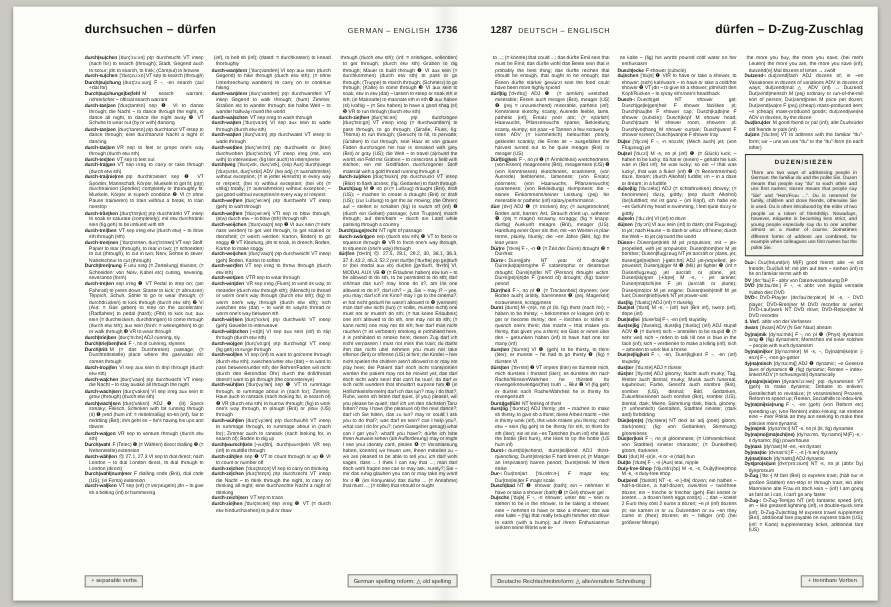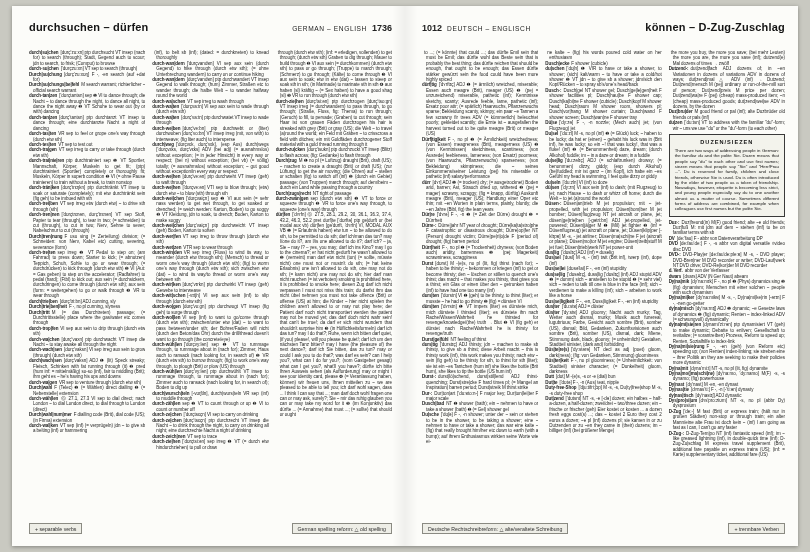--- a/index.html
+++ b/index.html
@@ -8,20 +8,21 @@
     background:#c9c9c1;
     font-family:"Liberation Sans", sans-serif;
     color:#141414;
     position:relative;
   }
   .sheet {
     position:absolute; left:12px; top:6px; width:786px; height:540px;
     background:#fcfcf9;
     box-shadow:0 1px 4px rgba(0,0,0,.35);
     display:flex;
+    padding-left:48px;
   }
   .sheet::before {
     content:""; position:absolute; left:50%; top:0; width:26px; height:100%;
     margin-left:-13px; pointer-events:none;
     background:linear-gradient(to right, rgba(0,0,0,0), rgba(0,0,0,.05), rgba(0,0,0,0));
   }
   .page { flex:1; position:relative; }
   .page header {
     position:absolute; top:15px; left:17px; right:13px;
     display:flex; justify-content:space-between; align-items:baseline;
@@ -201,23 +202,23 @@
     </div>
     <footer>
       <span class="fbox">+ separable verbs</span>
       <span class="fbox">German spelling reform: △ old spelling</span>
     </footer>
   </section>
 
   <section class="page">
     <header>
       <span class="ed">
-        <span class="pnum first">1012</span><span>DEUTSCH – ENGLISCH</span>
+        <span class="pnum first">1287</span><span>DEUTSCH – ENGLISCH</span>
       </span>
-      <span class="hwtitle">können – D-Zug-Zuschlag</span>
+      <span class="hwtitle">dürfen – D-Zug-Zuschlag</span>
     </header>
     <div class="cols">
       <div class="col">
 
           <p class="entry"><b></b><span>to ...; (= könnte) that could ...; das dürfte Emil sein that must be Emil; das dürfte wohl das Beste sein that is probably the best thing; das dürfte reichen that should be enough, that ought to be enough; das Essen dürfte stärker gewürzt sein the food could have been more highly spiced</span></p>
 
           <p class="entry"><b>dürf|tig</b><span>['dʏrftɪç] ADJ ❶ (= ärmlich) wretched, miserable; Essen auch meagre (Brit), meager (US) ❷ (pej = unzureichend) miserable, pathetic (inf); Kenntnisse sketchy, scanty; Ausrede feeble, lame, pathetic (inf); Ersatz poor attr; (= spärlich) Haarwuchs, Pflanzenwuchs sparse; Bekleidung scanty, skimpy; ein paar ~e Tannen a few scrawny fir trees ADV (= kümmerlich) beleuchtet poorly; gekleidet scantily; die Ernte ist ~ ausgefallen the harvest turned out to be quite meagre (Brit) or meager (US)</span></p>
 
           <p class="entry"><b>Dürf|tig|keit</b><span>F -, no pl ❶ (= Ärmlichkeit) wretchedness; (von Essen) meagreness (Brit), meagerness (US) ❷ (von Kenntnissen) sketchiness, scantiness; (von Ausrede) feebleness, lameness; (von Ersatz) poorness; (von Haarwuchs, Pflanzenwuchs) sparseness; (von Bekleidung) skimpiness; die ~ seines Einkommens/seiner Leistung (pej) his miserable or pathetic (inf) salary/performance</span></p>
 

